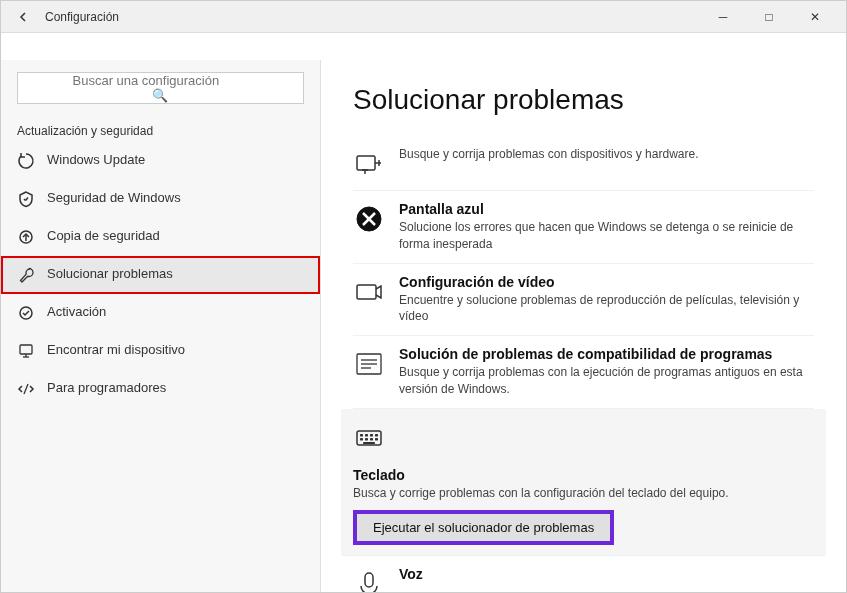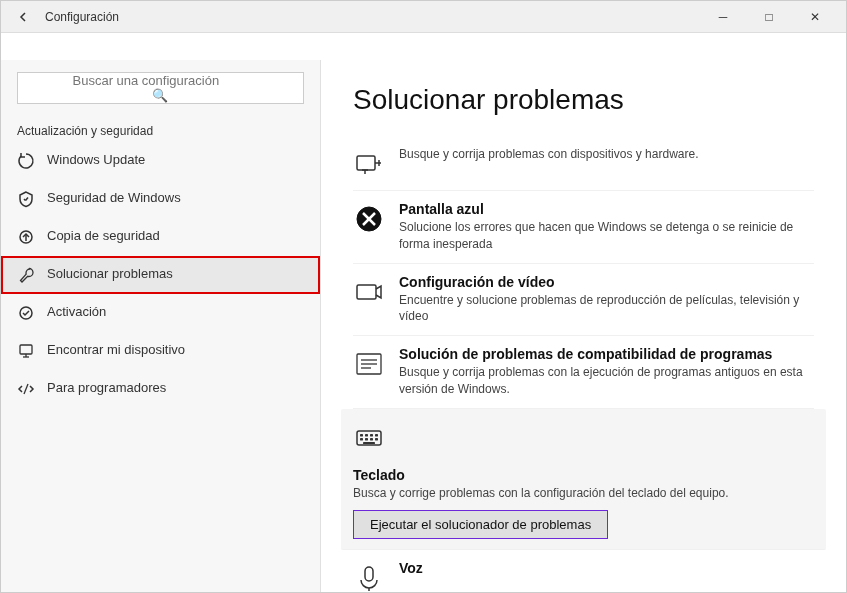--- a/index.html
+++ b/index.html
@@ -174,21 +174,21 @@
     .problem-text p {
       font-size: 12px;
       color: #444;
       line-height: 1.4;
     }
     .run-btn {
       display: inline-block;
       margin-top: 8px;
       padding: 6px 16px;
       background: #e0e0e0;
-      border: 1px solid #6d28d9;
+      border: 4px solid #6d28d9;
       font-size: 13px;
       color: #111;
       cursor: pointer;
     }
 
     
     svg { display: block; }
   </style>
 </head>
 <body>

